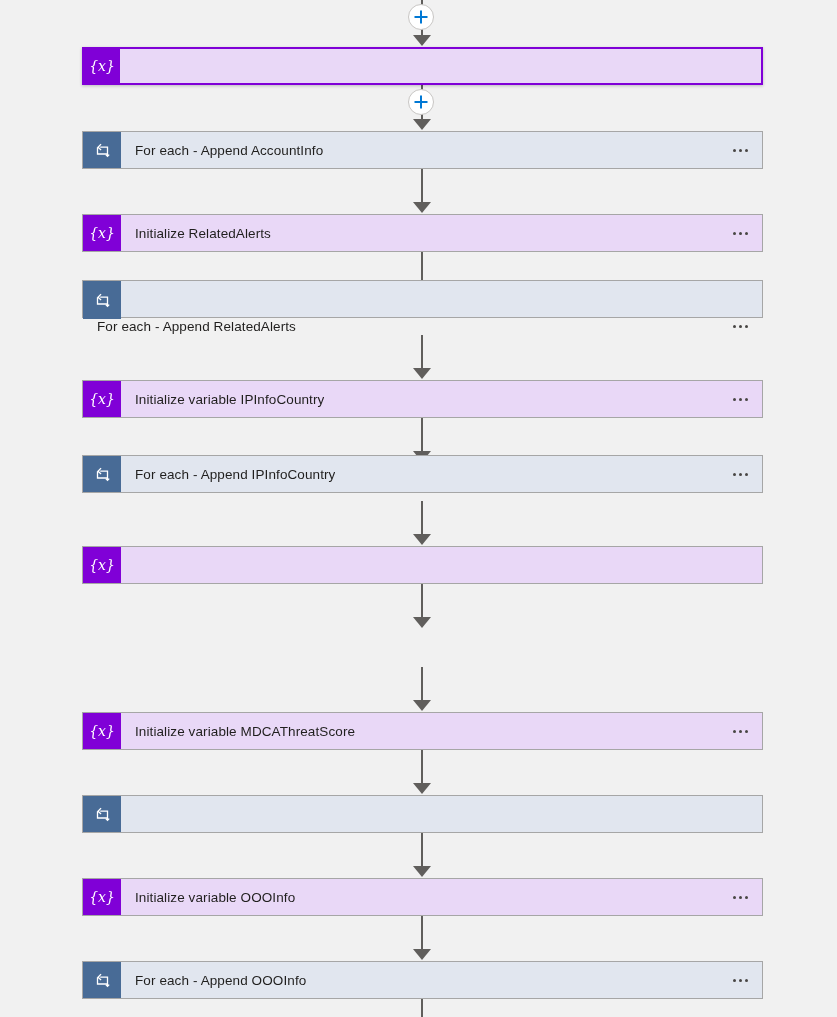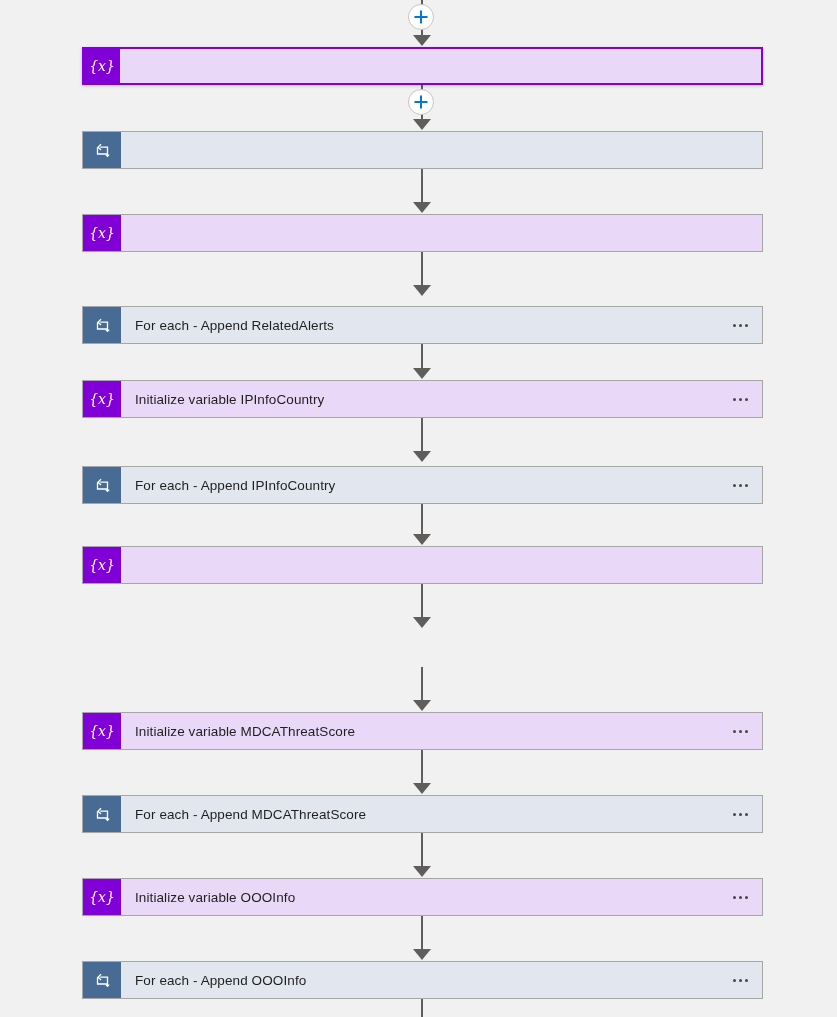--- a/index.html
+++ b/index.html
@@ -211,27 +211,43 @@
     </div>
     <div class="card foreach" style="top: 131px;">
       <div class="card-icon">
         <svg width="17" height="15" viewBox="0 0 17 15">
           <path d="M3.5 4.2 V11 H13.5 V4.2 H6.2" fill="none" stroke="#ffffff" stroke-width="1.3"></path>
           <path d="M6.6 1.6 L4.0 4.2 L6.6 6.5" fill="none" stroke="#ffffff" stroke-width="1.3" stroke-linecap="square"></path>
           <path d="M13.5 11 L13.5 13.2" fill="none" stroke="#ffffff" stroke-width="1.3"></path>
           <path d="M11.8 11.6 L13.5 13.4 L15.2 11.6" fill="none" stroke="#ffffff" stroke-width="1.3"></path>
         </svg>
       </div>
+      <div class="card-body">
+        <div class="card-title">For each - Append AccountInfo</div>
+        <div class="card-menu" title="More commands">
+          <i></i>
+          <i></i>
+          <i></i>
+        </div>
+      </div>
     </div>
     <div class="card variable" style="top: 214px;">
       <div class="card-icon">
         <span class="icon-glyph">{x}</span>
       </div>
-    </div>
-    <div class="card foreach" style="top: 306px;">
+      <div class="card-body">
+        <div class="card-title">Initialize RelatedAlerts</div>
+        <div class="card-menu" title="More commands">
+          <i></i>
+          <i></i>
+          <i></i>
+        </div>
+      </div>
+    </div>
+    <div class="card foreach" style="top: 280px; flex-direction: column;">
       <div class="card-icon">
         <svg width="17" height="15" viewBox="0 0 17 15">
           <path d="M3.5 4.2 V11 H13.5 V4.2 H6.2" fill="none" stroke="#ffffff" stroke-width="1.3"></path>
           <path d="M6.6 1.6 L4.0 4.2 L6.6 6.5" fill="none" stroke="#ffffff" stroke-width="1.3" stroke-linecap="square"></path>
           <path d="M13.5 11 L13.5 13.2" fill="none" stroke="#ffffff" stroke-width="1.3"></path>
           <path d="M11.8 11.6 L13.5 13.4 L15.2 11.6" fill="none" stroke="#ffffff" stroke-width="1.3"></path>
         </svg>
       </div>
       <div class="card-body">
         <div class="card-title">For each - Append RelatedAlerts</div>
@@ -248,21 +264,21 @@
       </div>
       <div class="card-body">
         <div class="card-title">Initialize variable IPInfoCountry</div>
         <div class="card-menu" title="More commands">
           <i></i>
           <i></i>
           <i></i>
         </div>
       </div>
     </div>
-    <div class="card foreach" style="top: 466px;">
+    <div class="card foreach" style="top: 455px;">
       <div class="card-icon">
         <svg width="17" height="15" viewBox="0 0 17 15">
           <path d="M3.5 4.2 V11 H13.5 V4.2 H6.2" fill="none" stroke="#ffffff" stroke-width="1.3"></path>
           <path d="M6.6 1.6 L4.0 4.2 L6.6 6.5" fill="none" stroke="#ffffff" stroke-width="1.3" stroke-linecap="square"></path>
           <path d="M13.5 11 L13.5 13.2" fill="none" stroke="#ffffff" stroke-width="1.3"></path>
           <path d="M11.8 11.6 L13.5 13.4 L15.2 11.6" fill="none" stroke="#ffffff" stroke-width="1.3"></path>
         </svg>
       </div>
       <div class="card-body">
         <div class="card-title">For each - Append IPInfoCountry</div>
@@ -293,28 +309,20 @@
     </div>
     <div class="card foreach" style="top: 795px;">
       <div class="card-icon">
         <svg width="17" height="15" viewBox="0 0 17 15">
           <path d="M3.5 4.2 V11 H13.5 V4.2 H6.2" fill="none" stroke="#ffffff" stroke-width="1.3"></path>
           <path d="M6.6 1.6 L4.0 4.2 L6.6 6.5" fill="none" stroke="#ffffff" stroke-width="1.3" stroke-linecap="square"></path>
           <path d="M13.5 11 L13.5 13.2" fill="none" stroke="#ffffff" stroke-width="1.3"></path>
           <path d="M11.8 11.6 L13.5 13.4 L15.2 11.6" fill="none" stroke="#ffffff" stroke-width="1.3"></path>
         </svg>
       </div>
-      <div class="card-body">
-        <div class="card-title">For each - Append MDCAThreatScore</div>
-        <div class="card-menu" title="More commands">
-          <i></i>
-          <i></i>
-          <i></i>
-        </div>
-      </div>
     </div>
     <div class="card variable" style="top: 878px;">
       <div class="card-icon">
         <span class="icon-glyph">{x}</span>
       </div>
       <div class="card-body">
         <div class="card-title">Initialize variable OOOInfo</div>
         <div class="card-menu" title="More commands">
           <i></i>
           <i></i>

